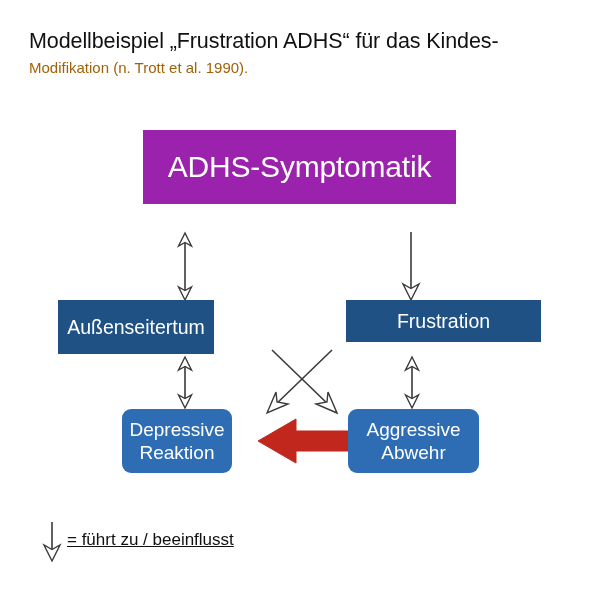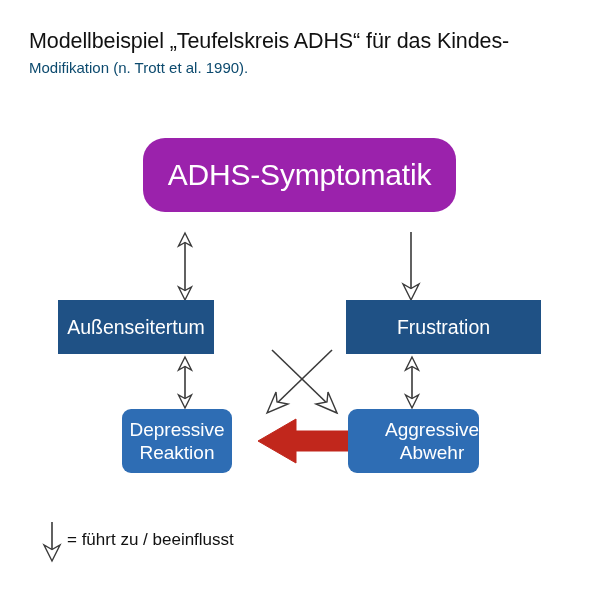--- a/index.html
+++ b/index.html
@@ -31,58 +31,57 @@
   .title-line {
     font-size: 21.5px;
     line-height: 27px;
     letter-spacing: -0.1px;
     color: #111111;
     white-space: nowrap;
   }
   .subtitle-line {
     font-size: 15px;
     line-height: 22px;
-    color: #0c4a6e;
+    color: #a16207;
     white-space: nowrap;
     margin-top: 2px;
   }
 
   
   .node {
     position: absolute;
     display: flex;
     align-items: center;
     justify-content: center;
     text-align: center;
     color: #ffffff;
     box-sizing: border-box;
   }
   #node-symptomatik {
     left: 143px;
-    top: 138px;
+    top: 130px;
     width: 313px;
     height: 74px;
     background: #9B22AC;
     font-size: 30px;
     letter-spacing: -0.2px;
-    border-radius: 22px;
   }
   #node-aussenseitertum {
     left: 58px;
     top: 300px;
     width: 156px;
     height: 54px;
     background: #1F5185;
     font-size: 19.5px;
   }
   #node-frustration {
     left: 346px;
     top: 300px;
     width: 195px;
-    height: 54px;
+    height: 42px;
     background: #1F5185;
     font-size: 19.5px;
   }
   #node-depressive {
     left: 122px;
     top: 409px;
     width: 110px;
     height: 64px;
     background: #2E6DB4;
     border-radius: 9px;
@@ -91,21 +90,20 @@
   }
   #node-aggressive {
     left: 348px;
     top: 409px;
     width: 131px;
     height: 64px;
     background: #2E6DB4;
     border-radius: 9px;
     font-size: 19px;
     line-height: 23px;
-    justify-content: flex-end;
   }
   .node-label {
     display: block;
     white-space: pre-line;
   }
 
   
   #arrow-layer {
     position: absolute;
     left: 0;
@@ -123,34 +121,35 @@
     width: 320px;
     height: 50px;
   }
   #legend-text {
     position: absolute;
     left: 38px;
     top: 12px;
     font-size: 17px;
     color: #111111;
     white-space: nowrap;
+    text-decoration: underline;
   }
   #legend-arrow-svg {
     position: absolute;
     left: 0;
     top: 0;
   }
 </style>
 </head>
 <body>
 
 <div id="canvas">
 
   <div id="title-block">
-    <div class="title-line">Modellbeispiel „Teufelskreis ADHS“ für das Kindes-</div>
+    <div class="title-line">Modellbeispiel „Frustration ADHS“ für das Kindes-</div>
     <div class="subtitle-line">Modifikation (n. Trott et al. 1990).</div>
   </div>
 
   <svg id="arrow-layer" viewBox="0 0 600 600" width="600" height="600">
 
     <g>
       <line x1="185" y1="237" x2="185" y2="296" stroke="#3A3A3A" stroke-width="1.6"></line>
       <path d="M 185 233 L 178.5 246 L 185 242.5 L 191.5 246 Z" fill="#ffffff" stroke="#3A3A3A" stroke-width="1.4"></path>
       <path d="M 185 300 L 178.5 287 L 185 290.5 L 191.5 287 Z" fill="#ffffff" stroke="#3A3A3A" stroke-width="1.4"></path>
     </g>

